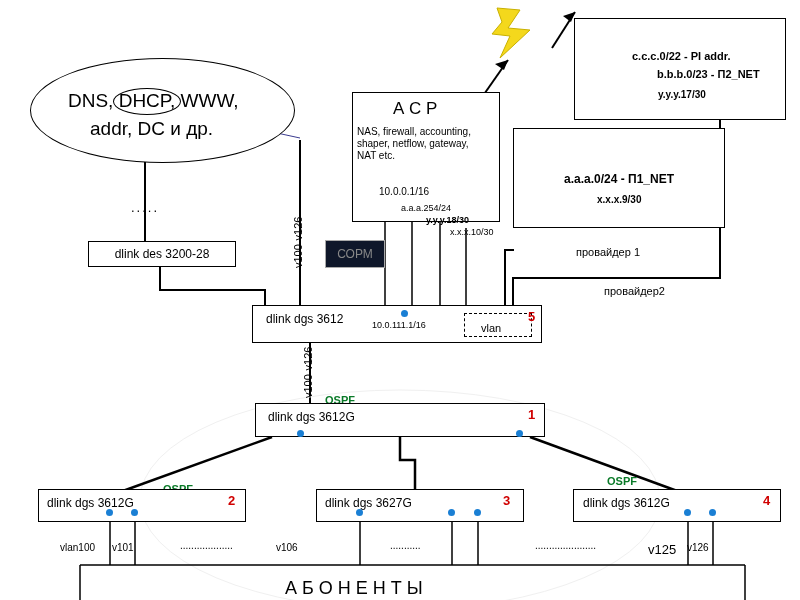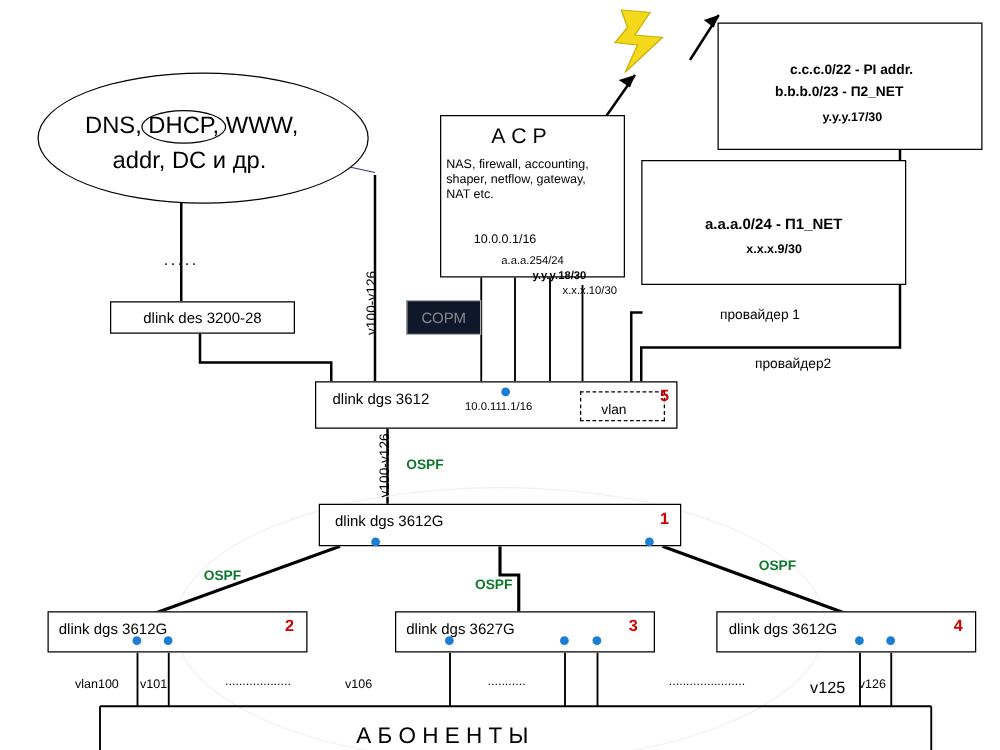--- a/index.html
+++ b/index.html
@@ -44,20 +44,21 @@
   .num {
     position: absolute;
     color: #d00000;
     font-weight: bold;
     font-size: 13px;
   }
   .green {
     color: #0a7a28;
     font-weight: bold;
     font-size: 11px;
+    margin-top: 28px;
   }
   .dot {
     position: absolute;
     width: 7px;
     height: 7px;
     border-radius: 50%;
     background: #1a7fd4;
   }
   .vert {
     position: absolute;
@@ -165,21 +166,21 @@
   <div class="label" style="left:357px; top:126px; font-size:10px;">NAS, firewall, accounting,</div>
   <div class="label" style="left:357px; top:138px; font-size:10px;">shaper, netflow, gateway,</div>
   <div class="label" style="left:357px; top:150px; font-size:10px;">NAT etc.</div>
   <div class="label" style="left:379px; top:186px; font-size:10px;">10.0.0.1/16</div>
   <div class="label" style="left:401px; top:203px; font-size:9px;">a.a.a.254/24</div>
   <div class="label" style="left:426px; top:215px; font-size:9px;font-weight:bold;">y.y.y.18/30</div>
   <div class="label" style="left:450px; top:227px; font-size:9px;">x.x.x.10/30</div>
 
   <div class="box" style="left:574px; top:18px; width:212px; height:102px;"></div>
   <div class="label" style="left:632px; top:50px; font-size:11px; font-weight:bold;">c.c.c.0/22 - PI addr.</div>
-  <div class="label" style="left:604px; top:68px; font-size:11px; font-weight:bold;padding-left:16px;">b.b.b.0/23 - П2_NET</div>
+  <div class="label" style="left:641px; top:68px; font-size:11px; font-weight:bold;padding-left:16px;">b.b.b.0/23 - П2_NET</div>
   <div class="label" style="left:658px; top:89px; font-size:10px; font-weight:bold;">y.y.y.17/30</div>
 
   <div class="box" style="left:513px; top:128px; width:212px; height:100px;"></div>
   <div class="label" style="left:564px; top:172px; font-size:12px; font-weight:bold;">a.a.a.0/24 - П1_NET</div>
   <div class="label" style="left:597px; top:194px; font-size:10px; font-weight:bold;">x.x.x.9/30</div>
 
   <div class="label" style="left:576px; top:246px; font-size:11px;">провайдер 1</div>
   <div class="label" style="left:604px; top:285px; font-size:11px;">провайдер2</div>
 
   <div class="box" style="left:252px; top:305px; width:290px; height:38px;"></div>

